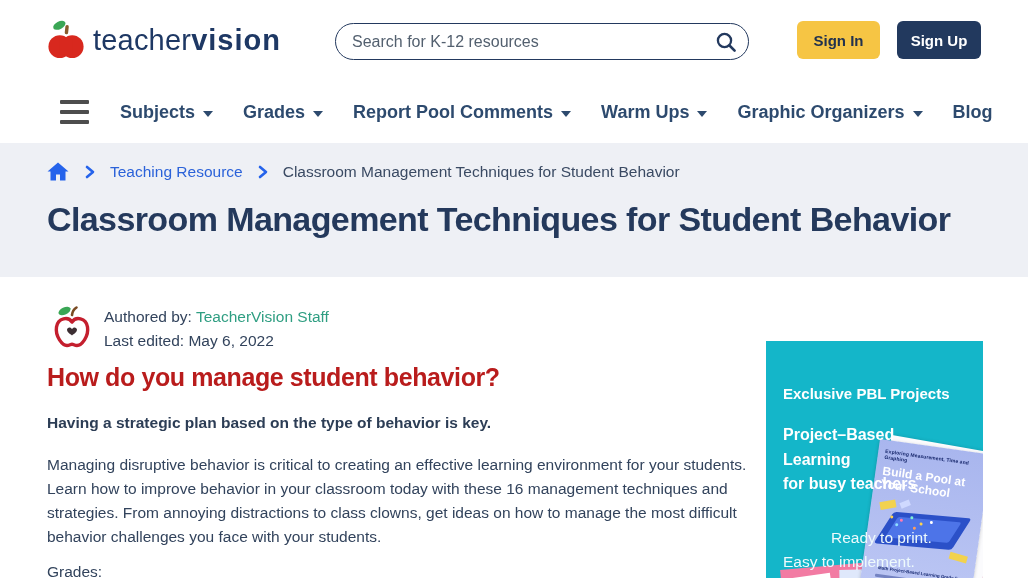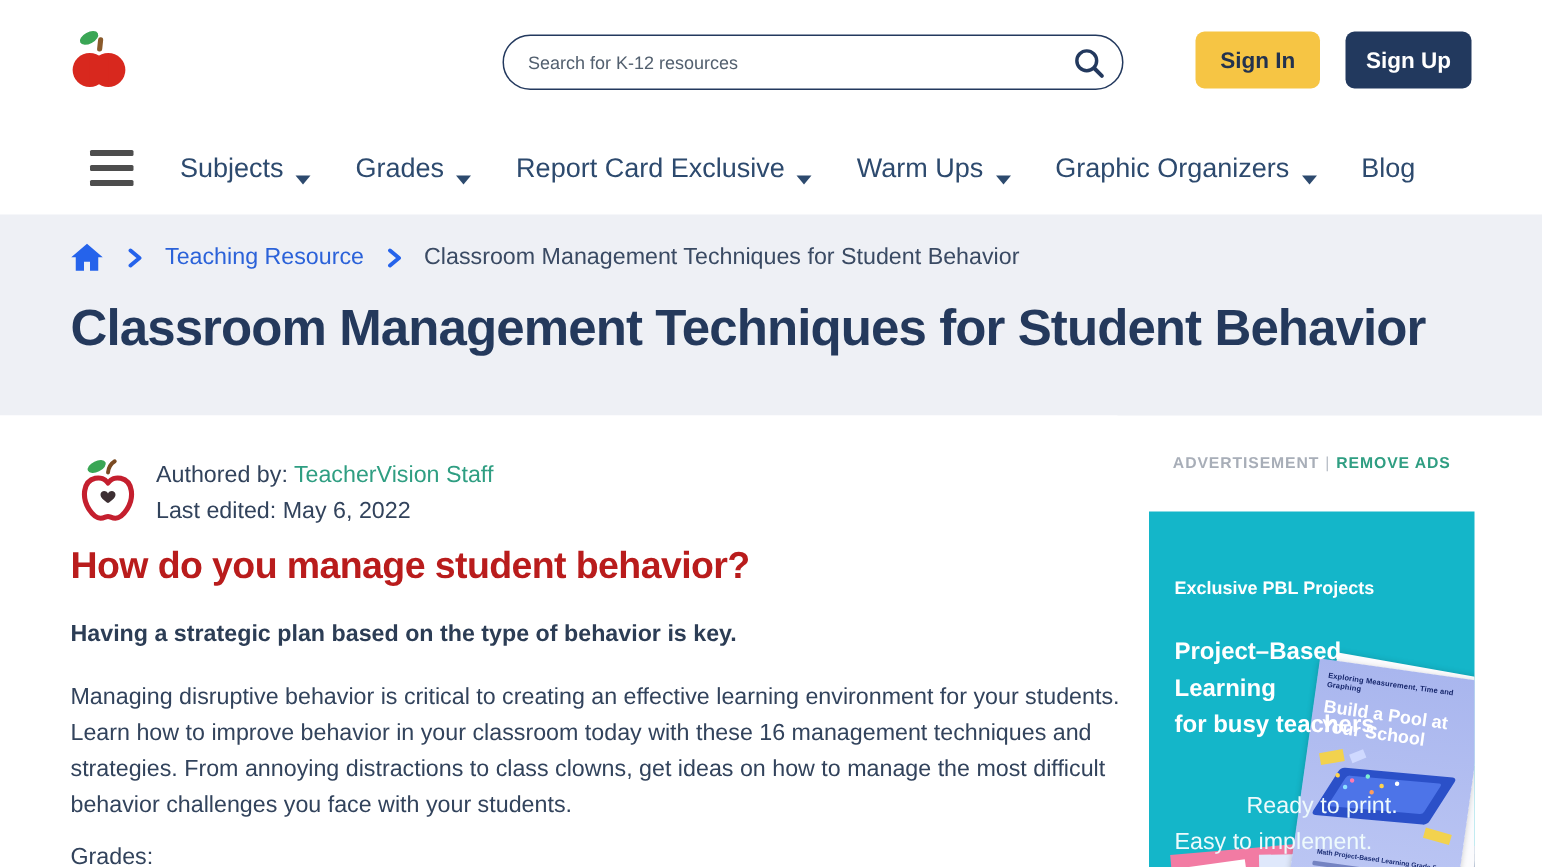--- a/index.html
+++ b/index.html
@@ -10,39 +10,39 @@
   
   .site-header { position:absolute; top:0; left:0; width:100%; height:80px; background:#fff; }
   .logo { position:absolute; left:47px; top:18px; display:flex; align-items:center; gap:8px; cursor:pointer; }
   .brand { font-size:29px; color:#1e3864; letter-spacing:.2px; }
   .brand .b1 { font-weight:400; }
   .brand .b2 { font-weight:800; letter-spacing:1px; }
 
   .search-bar { position:absolute; left:335px; top:23px; width:414px; height:37px;
                 border:1.6px solid #23395e; border-radius:20px; background:#fff;
                 display:flex; align-items:center; padding:0 10px 0 16px; }
-  .search-bar input { flex:1; border:none; outline:none; font-size:12px; color:#33415a;
+  .search-bar input { flex:1; border:none; outline:none; font-size:16px; color:#33415a;
                       font-family:"Liberation Sans", sans-serif; background:transparent; }
   .search-bar input::placeholder { color:#53606f; opacity:1; }
   .search-btn { border:none; background:transparent; cursor:pointer; display:flex; align-items:center; }
 
   .btn { position:absolute; top:21px; height:38px; border:none; border-radius:6px;
          font-family:"Liberation Sans", sans-serif; font-size:15px; font-weight:700; cursor:pointer; }
   .btn-signin { left:797px; width:83px; background:#f6c544; color:#22324e; }
   .btn-signup { left:897px; width:84px; background:#22395e; color:#fff; }
 
   
   .main-nav { position:absolute; top:80px; left:0; width:100%; height:64px; background:#fff;
               display:flex; align-items:center; }
   .hamburger { position:absolute; left:60px; top:20px; width:29px; height:24px; background:none;
                border:none; cursor:pointer; display:flex; flex-direction:column; justify-content:space-between; }
   .hamburger span { display:block; height:4px; width:100%; background:#4d4d4d; border-radius:1px; }
   .nav-items { position:absolute; left:120px; top:0; height:64px; display:flex; align-items:center; gap:30px; }
-  .nav-item { display:flex; align-items:flex-end; gap:8px; font-size:18px; color:#2d4a6e;
-              text-decoration:none; cursor:pointer; white-space:nowrap; }
+  .nav-item { display:flex; align-items:center; gap:8px; font-size:18px; color:#2d4a6e;
+              text-decoration:none; cursor:pointer; white-space:nowrap;font-weight:bold; }
   .caret { width:0; height:0; border-left:5px solid transparent; border-right:5px solid transparent;
            border-top:6px solid #2d4a6e; margin-top:3px; }
 
   
   .hero-band { position:absolute; top:143px; left:0; width:100%; height:134px; background:#eef0f5;padding-left:44px; }
   .breadcrumb { position:absolute; left:46px; top:17px; display:flex; align-items:center; gap:13px; }
   .crumb-link { font-size:15.5px; color:#2b62d9; text-decoration:none; cursor:pointer; }
   .crumb-current { font-size:15.5px; color:#3a4a63; }
   .page-title { position:absolute; left:47px; top:56px; width:960px; font-size:34px; font-weight:700;
                 color:#24395c; letter-spacing:-.6px; line-height:40px; white-space:nowrap; }
@@ -61,21 +61,21 @@
 
   
   .ad-label { position:absolute; left:766px; top:303px; width:217px; text-align:center;
               font-size:10.5px; letter-spacing:.6px; font-weight:700; white-space:nowrap; }
   .ad-label .adv { color:#a8aeb8; }
   .ad-label .div { color:#b8bec6; padding:0 4px; font-weight:400; }
   .ad-label .rm  { color:#2f9e82; text-decoration:none; cursor:pointer; }
 
   .ad-box { position:absolute; left:766px; top:341px; width:217px; height:237px;
             background:#14b6c9; overflow:hidden; cursor:pointer; }
-  .ad-eyebrow { position:absolute; left:17px; top:44px; z-index:5; font-size:12px; font-weight:700; color:#fff; }
+  .ad-eyebrow { position:absolute; left:17px; top:44px; z-index:5; font-size:15px; font-weight:700; color:#fff; }
   .ad-headline { position:absolute; left:17px; top:82px; z-index:5; font-size:16px; font-weight:700;
                  color:#fff; line-height:24.5px; white-space:pre-line; }
   .ad-line1 { position:absolute; left:17px; top:188px; z-index:5; font-size:15.5px; color:#eefafc;margin-left:48px; }
   .ad-line2 { position:absolute; left:17px; top:212px; z-index:5; font-size:15.5px; color:#eefafc; }
 
   .stack-edge { position:absolute; left:126px; top:94px; width:114px; height:230px;
                 background:#fbfbfd; transform:rotate(10deg); transform-origin:top left; z-index:2;
                 box-shadow:0 0 4px rgba(0,0,0,.15); }
   .pink-card { position:absolute; left:16px; top:222px; width:160px; height:50px;
                background:#f27ba3; transform:rotate(-5deg); z-index:1; }
@@ -113,20 +113,21 @@
 
   <header class="site-header">
     <div class="logo">
       <svg width="38" height="44" viewBox="0 0 40 46">
         <rect x="19" y="7" width="3.6" height="10" rx="1.8" fill="#8a5a2b" transform="rotate(6 20 12)"></rect>
         <ellipse cx="13" cy="7.5" rx="7" ry="4" fill="#3aa655" transform="rotate(-28 13 7.5)"></ellipse>
         <circle cx="13.5" cy="30" r="12" fill="#d8281e"></circle>
         <circle cx="26.5" cy="30" r="12" fill="#d8281e"></circle>
         <rect x="13" y="22" width="14" height="16" fill="#d8281e"></rect>
       </svg>
+      <span class="brand"><span class="b1">teacher</span><span class="b2">vision</span></span>
     </div>
 
     <div class="search-bar">
       <input type="text" placeholder="Search for K-12 resources" style="">
       <button class="search-btn">
         <svg width="24" height="24" viewBox="0 0 24 24">
           <circle cx="10.5" cy="10.5" r="6.6" fill="none" stroke="#23395e" stroke-width="2.3"></circle>
           <line x1="15.5" y1="15.5" x2="20.6" y2="20.6" stroke="#23395e" stroke-width="2.6" stroke-linecap="round"></line>
         </svg>
       </button>
@@ -145,21 +146,21 @@
     <div class="nav-items">
       <a class="nav-item">
         <span>Subjects</span>
         <span class="caret"></span>
         </a>
       <a class="nav-item">
         <span>Grades</span>
         <span class="caret"></span>
         </a>
       <a class="nav-item">
-        <span>Report Card Exclusive</span>
+        <span>Report Pool Comments</span>
         <span class="caret"></span>
         </a>
       <a class="nav-item">
         <span>Warm Ups</span>
         <span class="caret"></span>
         </a>
       <a class="nav-item">
         <span>Graphic Organizers</span>
         <span class="caret"></span>
         </a>
@@ -197,23 +198,20 @@
       <div><span>Authored by: </span><a class="author-link">TeacherVision Staff</a></div>
       <div>Last edited: May 6, 2022</div>
     </div>
 
     <h2>How do you manage student behavior?</h2>
     <p class="lead">Having a strategic plan based on the type of behavior is key.</p>
     <p class="body-text">Managing disruptive behavior is critical to creating an effective learning environment for your students. Learn how to improve behavior in your classroom today with these 16 management techniques and strategies. From annoying distractions to class clowns, get ideas on how to manage the most difficult behavior challenges you face with your students.</p>
     <p class="grades">Grades:</p>
   </main>
 
-  <div class="ad-label">
-    <span class="adv">ADVERTISEMENT</span><span class="div">|</span><a class="rm">REMOVE ADS</a>
-  </div>
 
   <div class="ad-box">
     <div class="pink-card">
       <div class="sheet"></div>
       <div class="sheet2"></div>
     </div>
     <div class="pink-card2"></div>
     <div class="stack-edge"></div>
 
     <div class="pbl-card">

